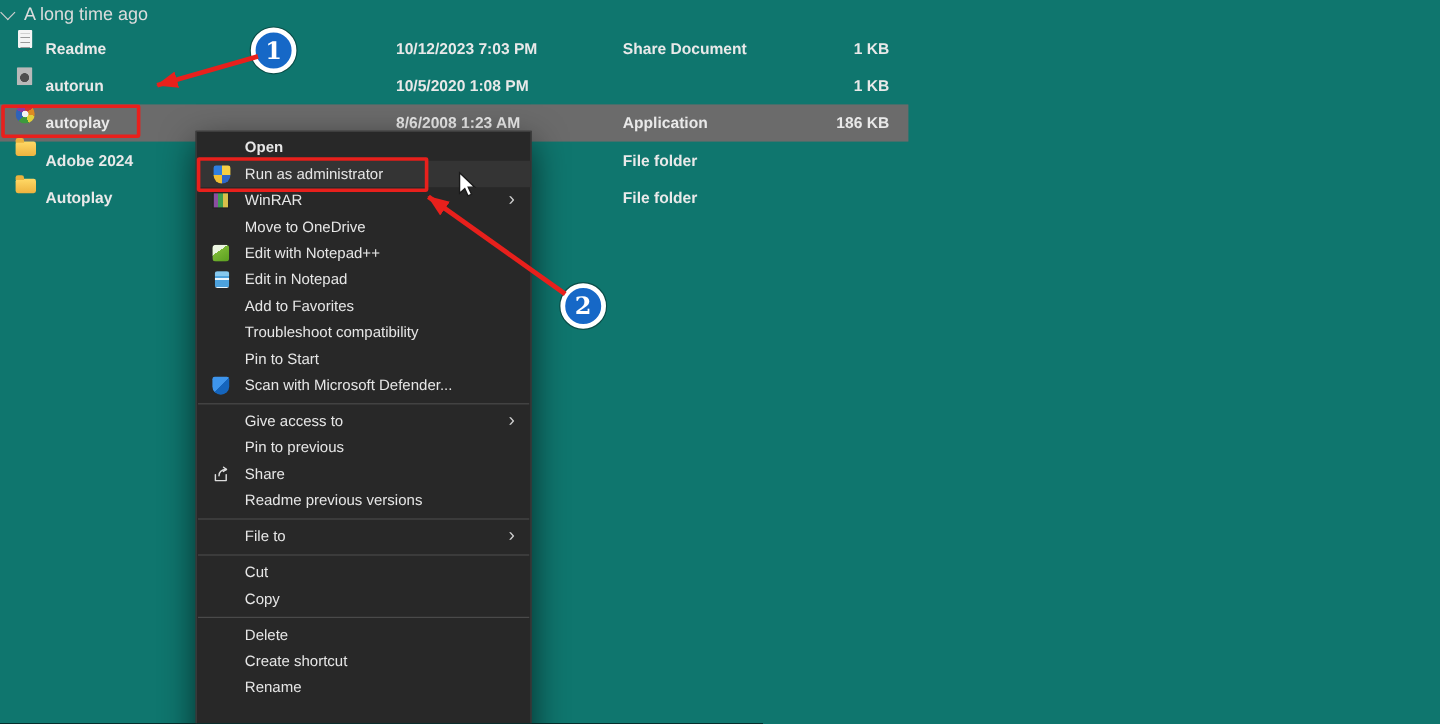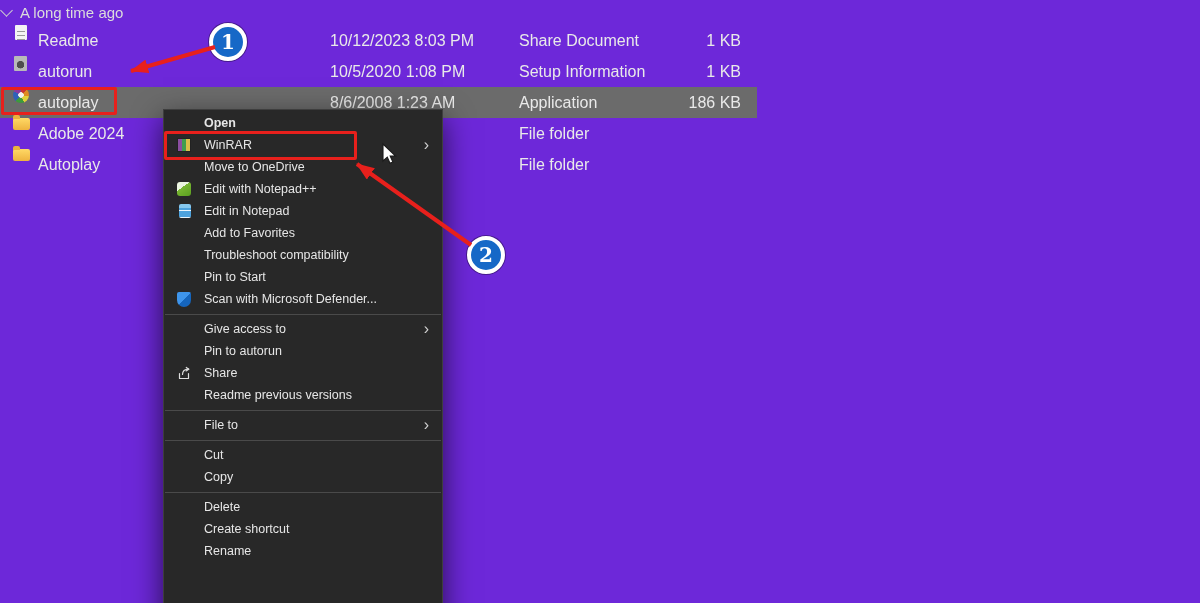--- a/index.html
+++ b/index.html
@@ -1,26 +1,26 @@
 <!DOCTYPE html>
 <html><head>
 <meta charset="utf-8">
 <style>
   html,body{margin:0;padding:0;background:#000;}
   #screen{
     position:relative; width:1200px; height:603px; overflow:hidden;
-    background:#6d28d9;
+    background:#0f766e;
     font-family:"Liberation Sans", sans-serif;
     -webkit-font-smoothing:antialiased;
   }
   
   .group-header{position:absolute; left:2px; top:0; height:24px; display:flex; align-items:center; gap:9px; color:#dcdcdc; font-size:15px; cursor:default;}
   .chev-down{width:8px;height:8px;border-right:1.6px solid #cfcfcf;border-bottom:1.6px solid #cfcfcf;transform:rotate(45deg);margin-top:-4px;}
   
-  .file-row{position:absolute; left:0; width:757px; height:31px; color:#e9e9e9; font-size:16px;}
+  .file-row{position:absolute; left:0; width:757px; height:31px; color:#e9e9e9; font-size:13px;font-weight:bold;}
   .file-row.selected{background:#6b6b6b;}
   .file-row span{position:absolute; top:0; line-height:31px; white-space:nowrap;}
   .fname{left:38px;}
   .fdate{left:330px;}
   .ftype{left:519px;}
   .fsize{right:16px; width:120px; text-align:right;}
   .ficon{position:absolute; left:13px; top:8px; width:16px; height:16px;}
   .ficon-doc{left:15px; width:12px; height:15px; top:8px; background:#f4f4f4; border-radius:1px;
     background-image:repeating-linear-gradient(#f4f4f4 0 3px, #9a9a9a 3px 4px); background-size:8px 100%; background-position:2px 3px; background-repeat:no-repeat; background-color:#f4f4f4;}
   .ficon-setup{left:14px; width:13px; height:15px; top:8px; background:#b9b9b9; border-radius:1px;
@@ -67,29 +67,28 @@
 <div id="screen">
 
   <div class="group-header">
     <span class="chev-down"></span>
     <span>A long time ago</span>
   </div>
 
   <div class="file-row" style="top:25px">
     <span class="ficon ficon-doc"></span>
     <span class="fname">Readme</span>
-    <span class="fdate">10/12/2023 8:03 PM</span>
+    <span class="fdate">10/12/2023 7:03 PM</span>
     <span class="ftype">Share Document</span>
     <span class="fsize">1 KB</span>
   </div>
   <div class="file-row" style="top:56px">
     <span class="ficon ficon-setup"></span>
     <span class="fname">autorun</span>
     <span class="fdate">10/5/2020 1:08 PM</span>
-    <span class="ftype">Setup Information</span>
     <span class="fsize">1 KB</span>
   </div>
   <div class="file-row selected" style="top:87px">
     <span class="ficon ficon-app"></span>
     <span class="fname">autoplay</span>
     <span class="fdate">8/6/2008 1:23 AM</span>
     <span class="ftype">Application</span>
     <span class="fsize">186 KB</span>
   </div>
   <div class="file-row" style="top:118px">
@@ -98,20 +97,24 @@
     <span class="ftype">File folder</span>
   </div>
   <div class="file-row" style="top:149px">
     <span class="ficon ficon-folder"></span>
     <span class="fname">Autoplay</span>
     <span class="ftype">File folder</span>
   </div>
 
   <div class="context-menu">
     <div class="mi bold"><span>Open</span></div>
+    <div class="mi hovered">
+      <span class="mi-icon ic-uac"></span>
+      <span>Run as administrator</span>
+    </div>
     <div class="mi">
       <span class="mi-icon ic-winrar"></span>
       <span>WinRAR</span>
       <span class="mi-chev">›</span>
     </div>
     <div class="mi"><span>Move to OneDrive</span></div>
     <div class="mi">
       <span class="mi-icon ic-npp"></span>
       <span>Edit with Notepad++</span>
     </div>
@@ -124,21 +127,21 @@
     <div class="mi"><span>Pin to Start</span></div>
     <div class="mi">
       <span class="mi-icon ic-defender"></span>
       <span>Scan with Microsoft Defender...</span>
     </div>
     <div class="msep"></div>
     <div class="mi">
       <span>Give access to</span>
       <span class="mi-chev">›</span>
     </div>
-    <div class="mi"><span>Pin to autorun</span></div>
+    <div class="mi"><span>Pin to previous</span></div>
     <div class="mi">
       <span class="mi-icon ic-share">
         <svg width="16" height="16" viewBox="0 0 16 16" fill="none" stroke="#dddddd" stroke-width="1.2" stroke-linecap="round" stroke-linejoin="round">
           <path d="M2.5 8.5 v5 h9 v-5"></path>
           <path d="M5.5 9.5 c0 -4 3 -5.2 6.2 -5.3"></path>
           <path d="M11.7 4.2 l-2.4 -1.8 M11.7 4.2 l-2.6 1.7"></path>
         </svg>
       </span>
       <span>Share</span>
     </div>

